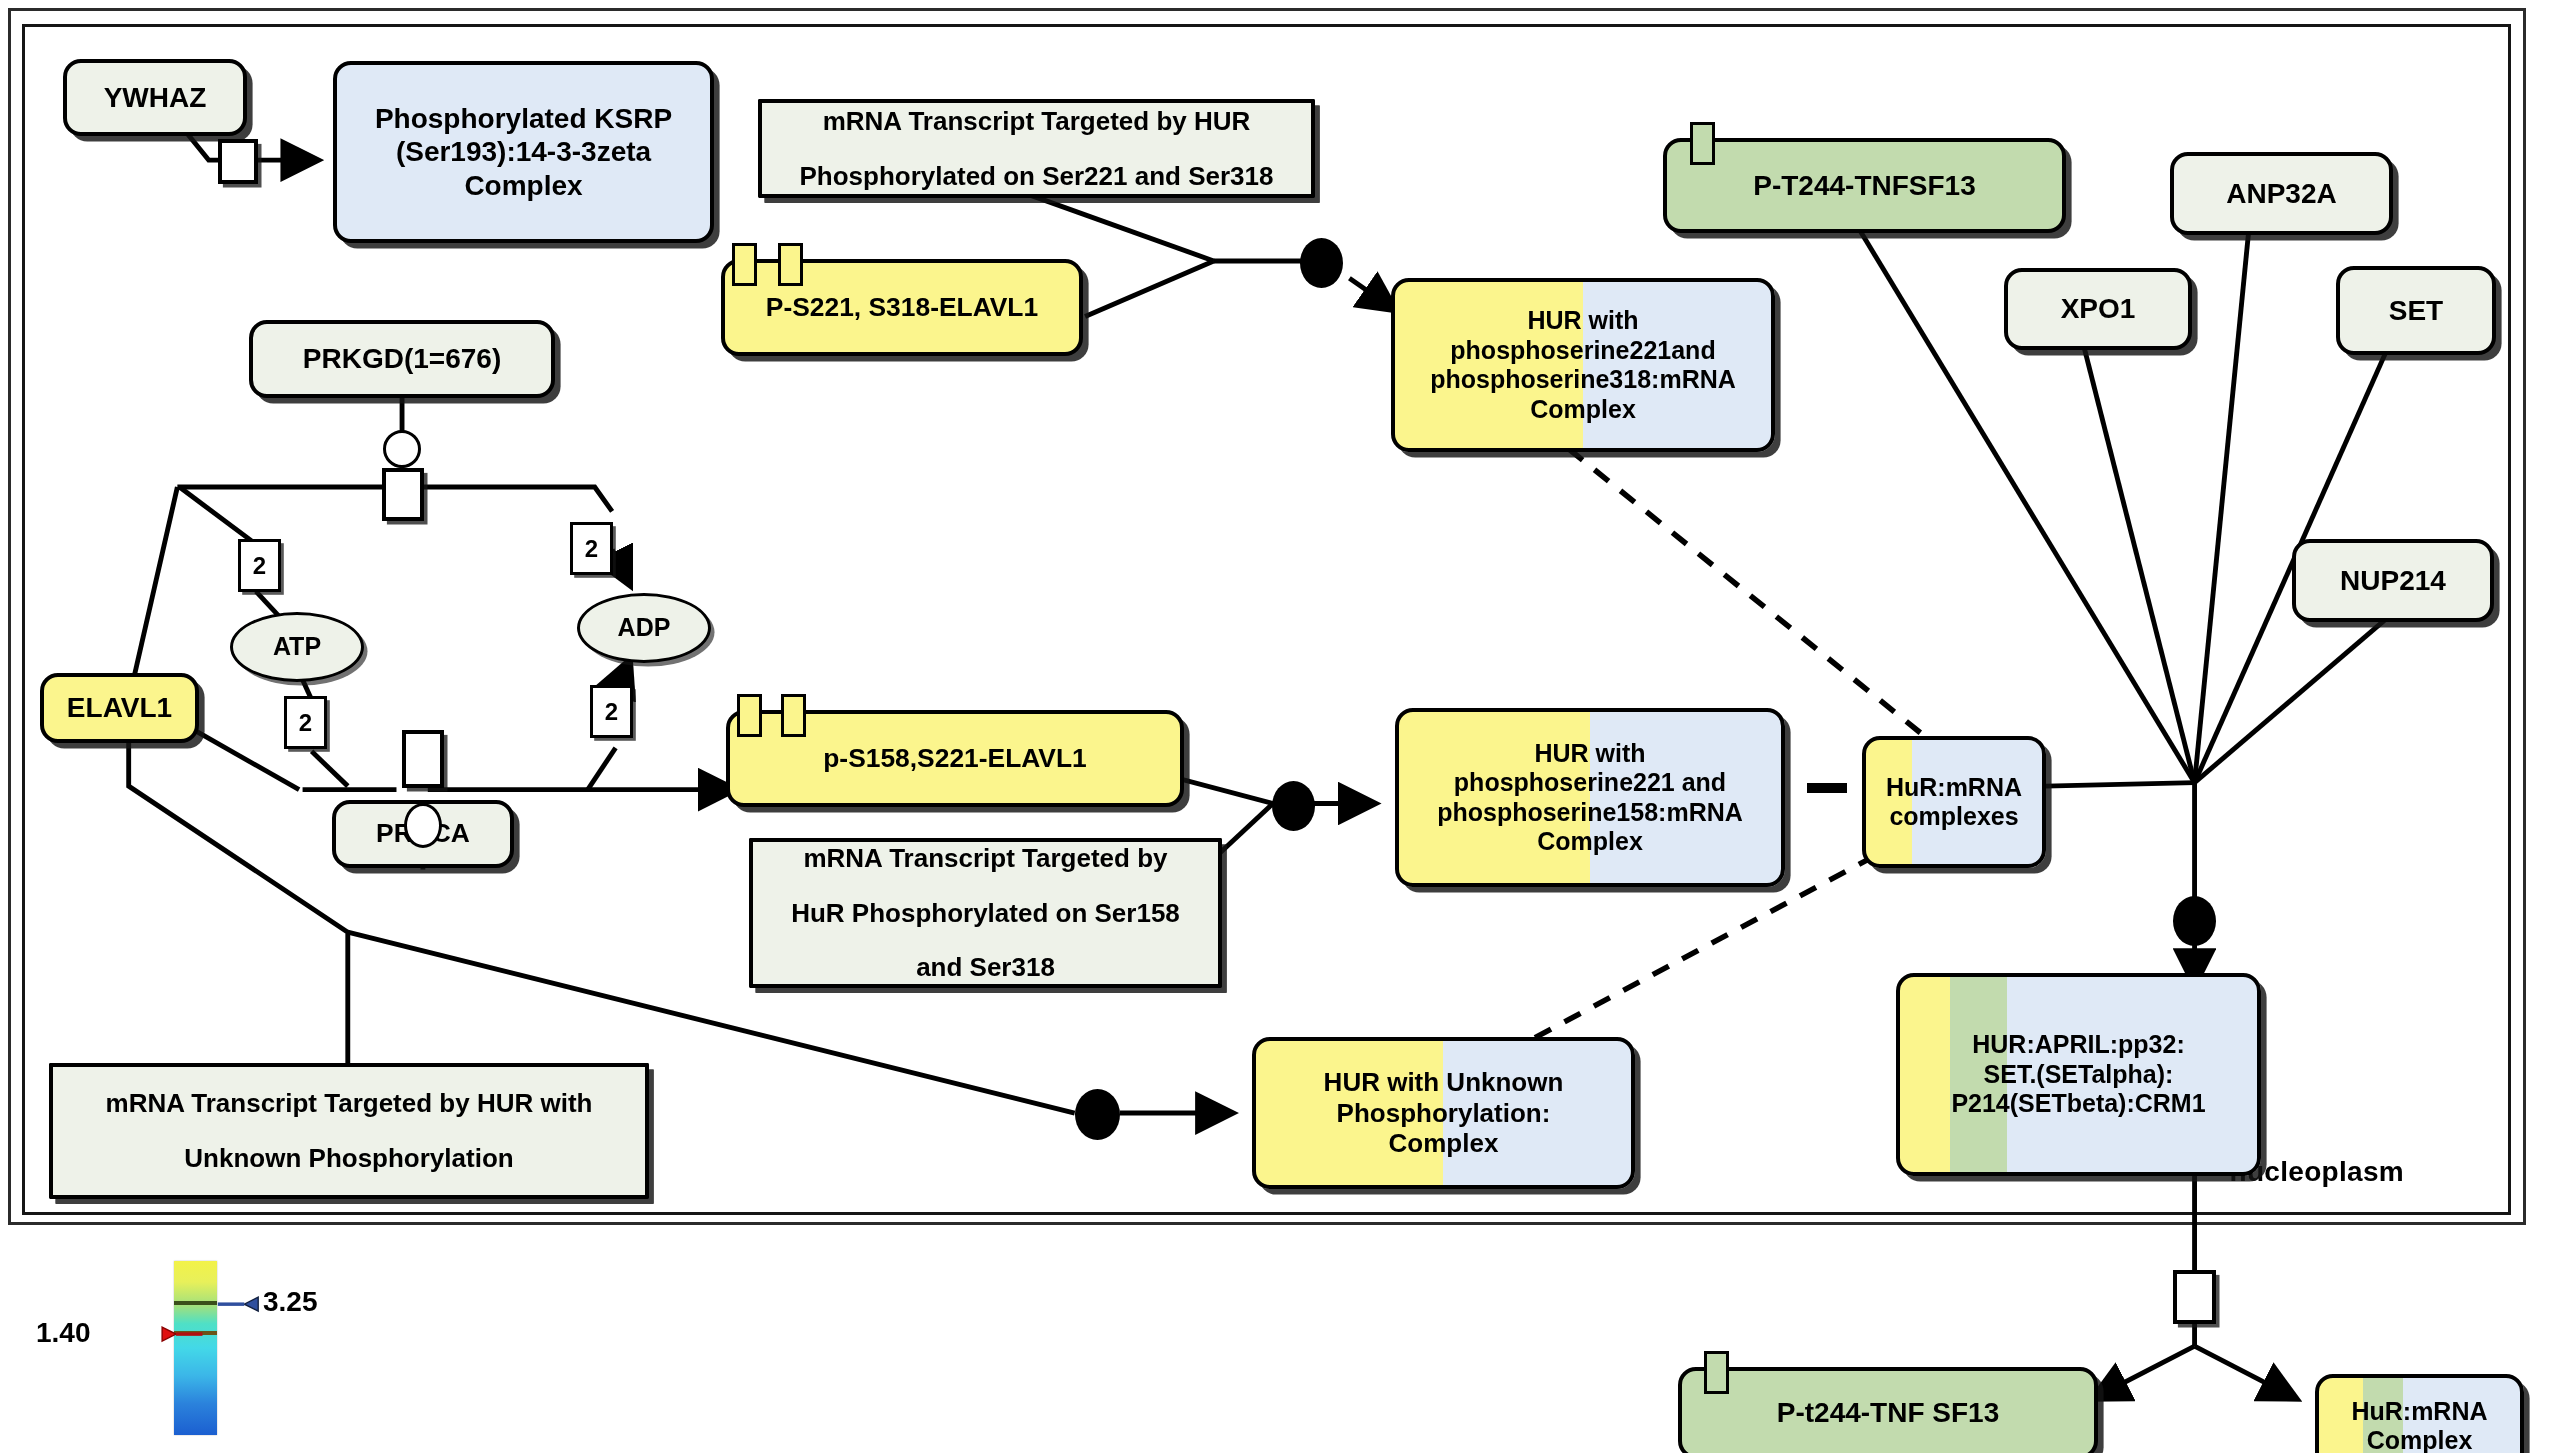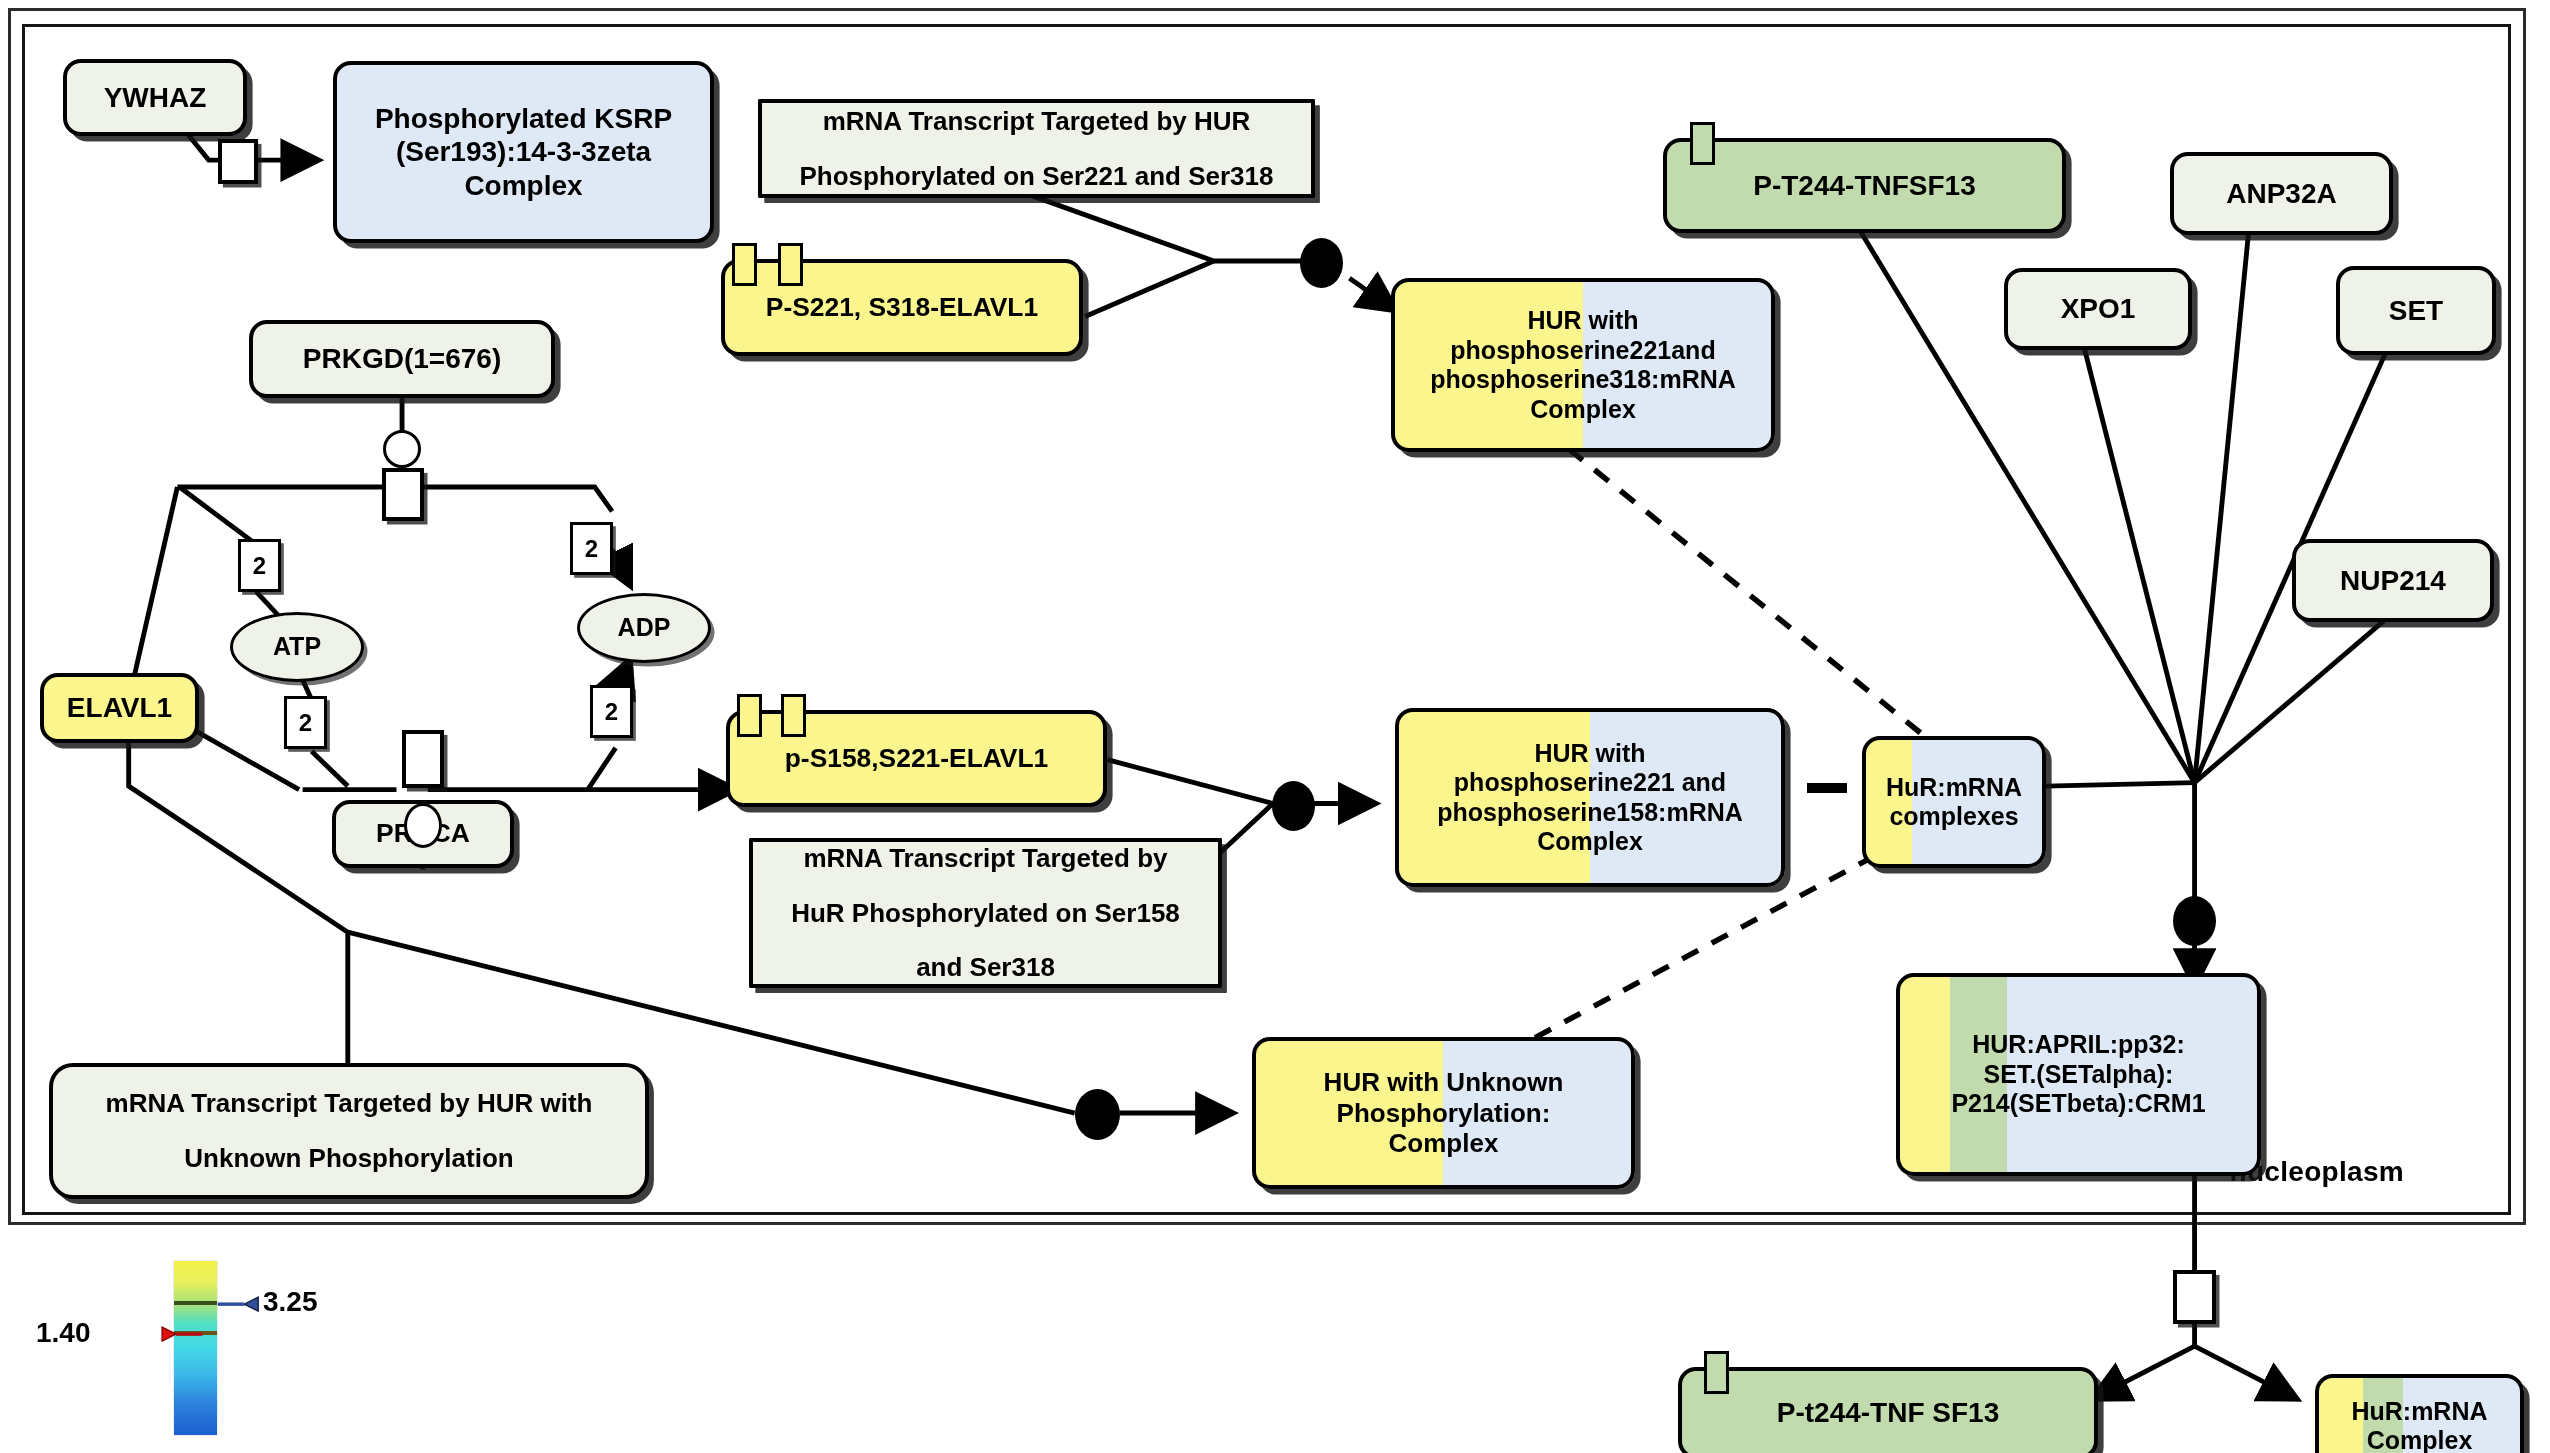--- a/index.html
+++ b/index.html
@@ -228,21 +228,21 @@
   </div>
 
   <div class="proc-sq" style="left:402px;top:730px;width:42px;height:58px;"></div>
   <div class="cat-circle" style="left:404px;top:803px;width:38px;height:45px;"></div>
   <div class="node rounded fill-grey" style="left:332px;top:800px;width:182px;height:68px;font-size:26.4px;">
     <span>PRKCA</span>
   </div>
 
   <div class="pnub" style="left:737px;top:694px;"></div>
   <div class="pnub" style="left:781px;top:694px;"></div>
-  <div class="node rounded fill-yellow" style="left:726px;top:710px;width:381px;height:97px;font-size:26.4px;">
+  <div class="node rounded fill-yellow" style="left:726px;top:710px;width:458px;height:97px;font-size:26.4px;">
     <span>p-S158,S221-ELAVL1</span>
   </div>
 
   <div class="node rect fill-grey" style="left:718px;top:838px;width:473px;height:150px;font-size:26px;flex-direction:column;margin-left:31px;">
     <span>mRNA Transcript Targeted by</span>
     <span>HuR Phosphorylated on Ser158</span>
     <span>and Ser318</span>
   </div>
 
   <div class="and-dot" style="left:1272px;top:781px;width:43px;height:50px;"></div>
@@ -262,21 +262,21 @@
   </div>
 
   <div class="and-dot" style="left:2173px;top:896px;width:43px;height:50px;"></div>
 
   <div class="node rounded split-ygb" style="left:1896px;top:973px;width:365px;height:203px;font-size:25px;flex-direction:column;">
     <span>HUR:APRIL:pp32:</span>
     <span>SET.(SETalpha):</span>
     <span>P214(SETbeta):CRM1</span>
   </div>
 
-  <div class="node rect fill-grey" style="left:49px;top:1063px;width:600px;height:136px;font-size:26px;flex-direction:column;border-radius:24px;">
+  <div class="node rect fill-grey" style="left:49px;top:1063px;width:600px;height:136px;font-size:26px;flex-direction:column;">
     <span>mRNA Transcript Targeted by HUR with</span>
     <span>Unknown Phosphorylation</span>
   </div>
 
   <div class="and-dot" style="left:1075px;top:1089px;width:45px;height:51px;"></div>
 
   <div class="node rounded split-yb" style="left:1252px;top:1037px;width:383px;height:152px;font-size:26px;flex-direction:column;">
     <span>HUR with Unknown</span>
     <span>Phosphorylation:</span>
     <span>Complex</span>

